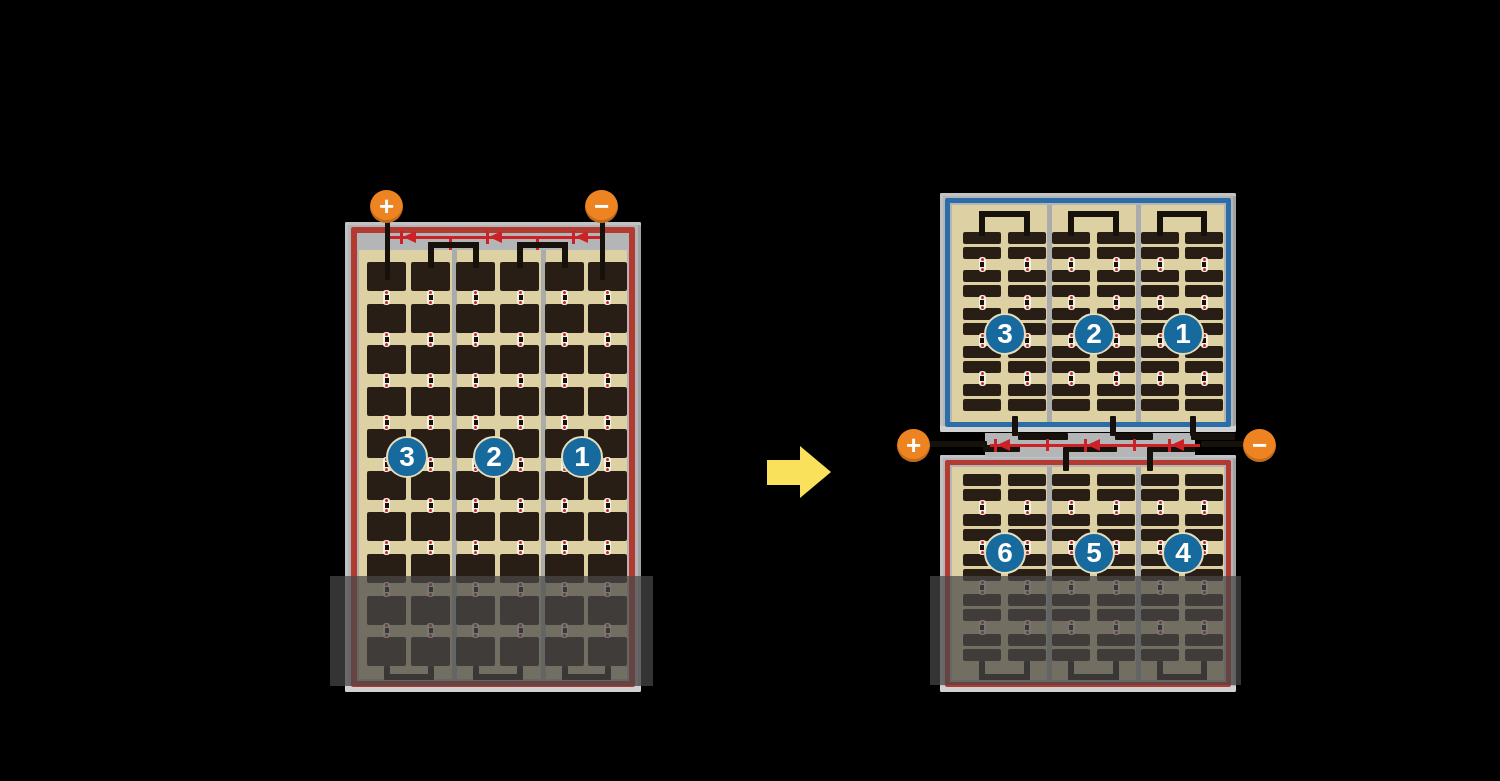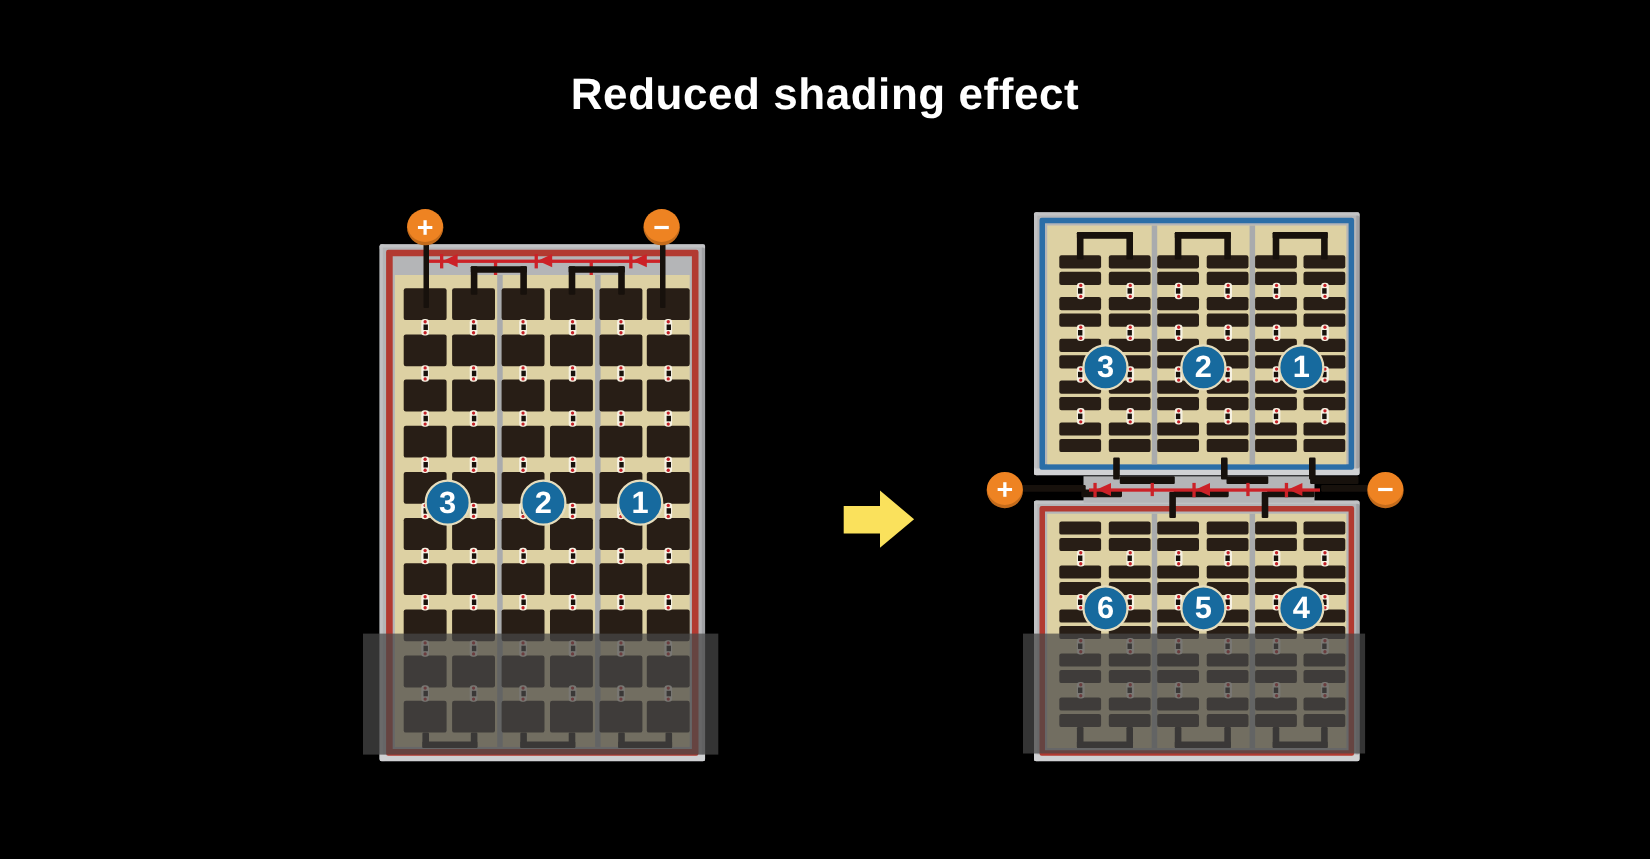--- a/index.html
+++ b/index.html
@@ -42,21 +42,20 @@
   .arrow .shaft{position:absolute;left:2px;top:14px;width:33px;height:25px;background:#fae15c;}
   .arrow .head{position:absolute;left:35px;top:0;width:0;height:0;
                border-top:26px solid transparent;border-bottom:26px solid transparent;
                border-left:31px solid #fae15c;}
 </style>
 </head>
 <body>
 
 <div class="canvas">
 
-  <div class="title">Reduced shading effect</div>
 
   <div class="module" style="left:330px;top:190px;width:325px;height:502px;">
     <div class="frame" style="left:15px;top:32px;width:296px;height:470px;"></div>
     <div class="pborder red-b" style="left:21px;top:37px;width:284px;height:460px;"></div>
     <div class="tan" id="left-tan" style="left:29px;top:60px;width:268px;height:429px;">
         <div class="divider abs" style="left: 93px; top: 0px; width: 5px; height: 429px;"></div>
         <div class="divider abs" style="left: 182px; top: 0px; width: 5px; height: 429px;"></div>
         <div class="cell abs" style="left: 8px; top: 12px; width: 39px; height: 29px;"></div>
         <div class="cell abs" style="left: 52px; top: 12px; width: 39px; height: 29px;"></div>
         <div class="cell abs" style="left: 97px; top: 12px; width: 39px; height: 29px;"></div>

